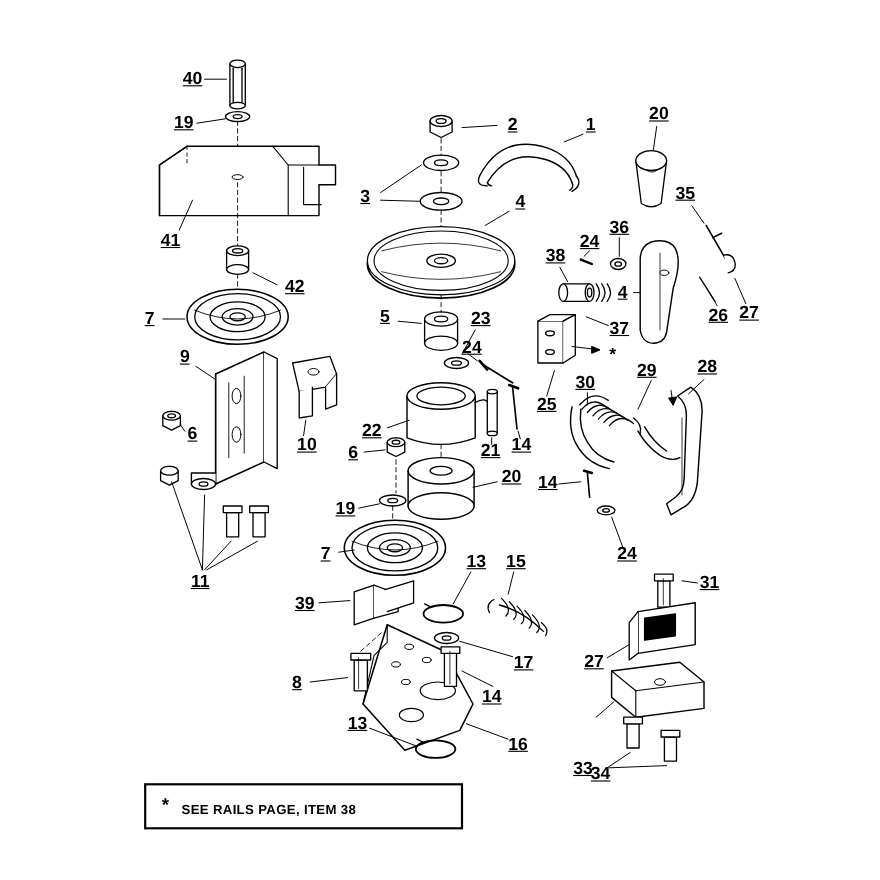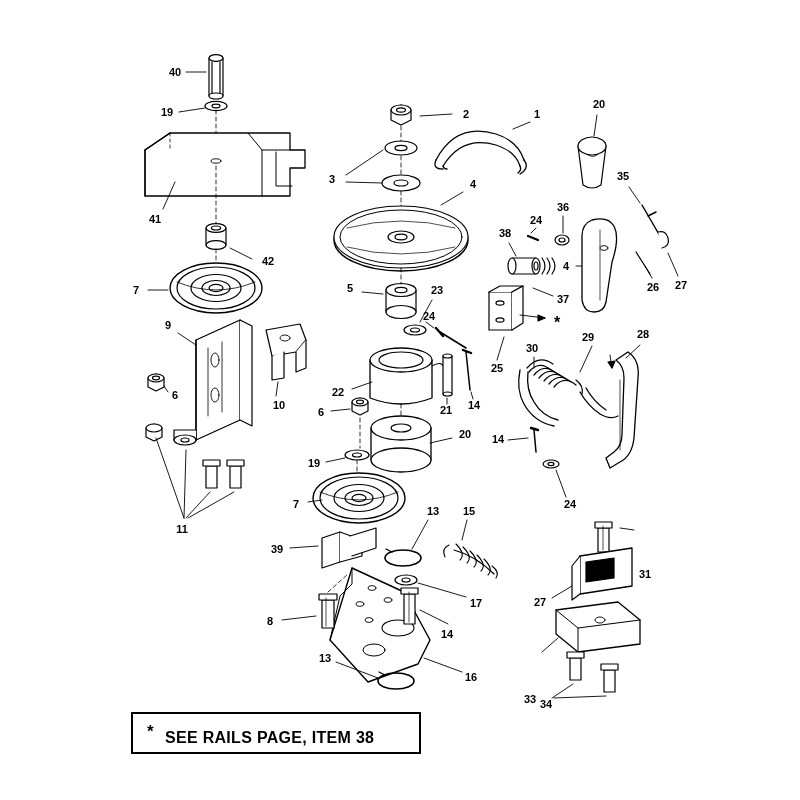--- a/index.html
+++ b/index.html
@@ -17,27 +17,28 @@
   }
   #art {
     position: absolute;
     left: 0; top: 0;
     width: 800px;
     height: 800px;
   }
   .callout {
     position: absolute;
     font-family: "Liberation Sans", sans-serif;
-    font-size: 11px;
+    font-size: 16px;
     font-weight: bold;
     color: #000000;
     line-height: 11px;
     white-space: nowrap;
     transform: translate(-50%, -50%);
     letter-spacing: 0px;
+    text-decoration: underline;
   }
   #note-box {
     position: absolute;
     left: 131px;
     top: 712px;
     width: 290px;
     height: 42px;
     border: 2px solid #000000;
     box-sizing: border-box;
     background: #ffffff;
@@ -50,21 +51,21 @@
     font-size: 17px;
     font-weight: bold;
     color: #000;
     line-height: 17px;
   }
   #note-text {
     position: absolute;
     left: 32px;
     top: 15px;
     font-family: "Liberation Sans", sans-serif;
-    font-size: 16px;
+    font-size: 12px;
     font-weight: bold;
     color: #000;
     letter-spacing: 0.3px;
     white-space: nowrap;
   }
   .starmark {
     position: absolute;
     font-family: "Liberation Sans", sans-serif;
     font-size: 16px;
     font-weight: bold;
@@ -428,21 +429,21 @@
       <div class="callout" style="left: 474px; top: 405px;">14</div>
       <div class="callout" style="left: 321px; top: 412px;">6</div>
       <div class="callout" style="left: 465px; top: 434px;">20</div>
       <div class="callout" style="left: 498px; top: 439px;">14</div>
       <div class="callout" style="left: 314px; top: 463px;">19</div>
       <div class="callout" style="left: 182px; top: 529px;">11</div>
       <div class="callout" style="left: 296px; top: 504px;">7</div>
       <div class="callout" style="left: 570px; top: 504px;">24</div>
       <div class="callout" style="left: 433px; top: 511px;">13</div>
       <div class="callout" style="left: 469px; top: 511px;">15</div>
-      <div class="callout" style="left: 645px; top: 530px; margin-top: 44px;">31</div>
+      <div class="callout" style="left: 645px; top: 530px;">31</div>
       <div class="callout" style="left: 277px; top: 549px;">39</div>
       <div class="callout" style="left: 540px; top: 602px;">27</div>
       <div class="callout" style="left: 476px; top: 603px;">17</div>
       <div class="callout" style="left: 270px; top: 621px;">8</div>
       <div class="callout" style="left: 447px; top: 634px;">14</div>
       <div class="callout" style="left: 530px; top: 655px; margin-top: 44px;">33</div>
       <div class="callout" style="left: 325px; top: 658px;">13</div>
       <div class="callout" style="left: 471px; top: 677px;">16</div>
       <div class="callout" style="left: 546px; top: 704px;">34</div>
     </div>

